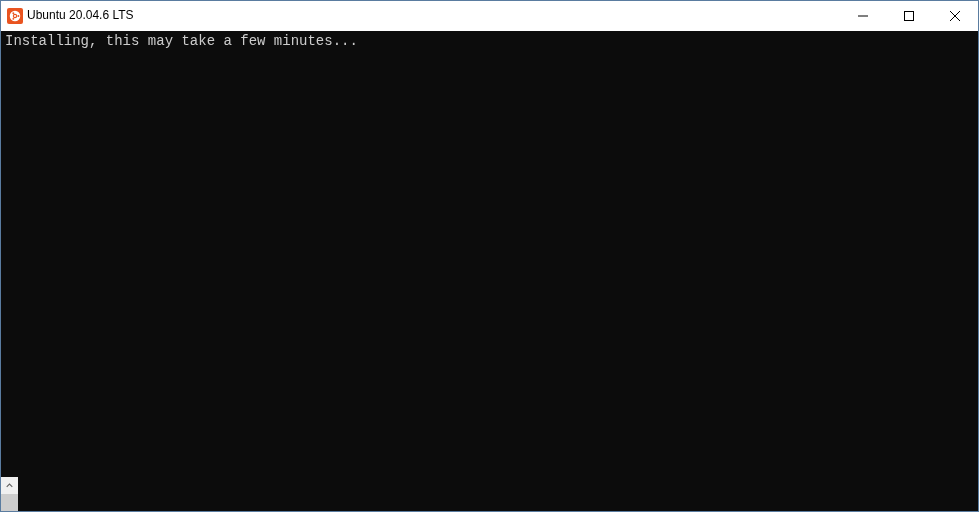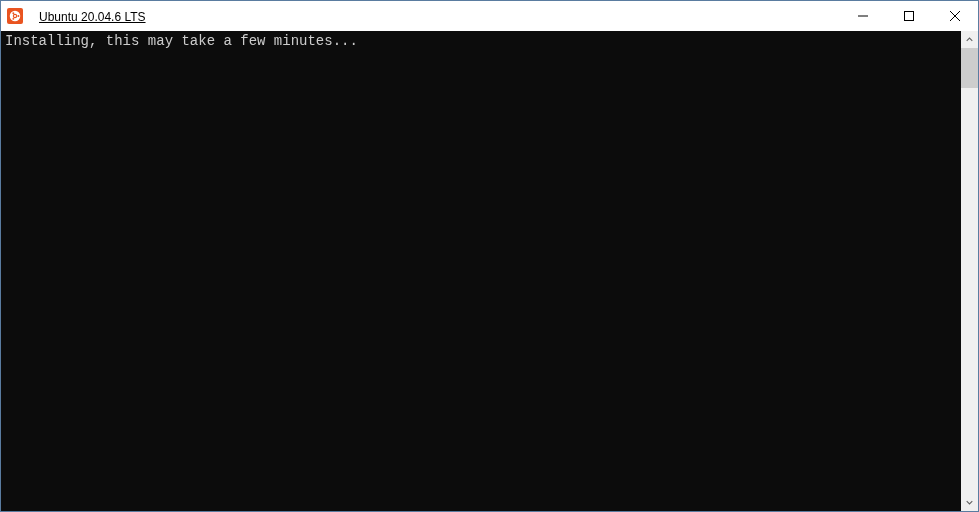--- a/index.html
+++ b/index.html
@@ -18,23 +18,22 @@
     .titlebar {
       height: 30px;
       background: #ffffff;
       display: flex;
       align-items: center;
       justify-content: space-between;
       padding-left: 6px;
     }
     .titlebar-left {
       display: flex;
-      align-items: flex-end;
-      gap: 16px;
-      text-decoration: underline;
+      align-items: flex-start;
+      gap: 4px;
     }
     .app-icon {
       width: 16px;
       height: 16px;
       background: #e95420;
       border-radius: 2px;
       display: flex;
       align-items: center;
       justify-content: center;
     }
@@ -62,20 +61,21 @@
     }
     .win-btn svg {
       width: 10px;
       height: 10px;
     }
     .terminal-area {
       height: calc(100% - 30px);
       background: #0c0c0c;
       display: flex;
       position: relative;
+      flex-direction: column;
     }
     .terminal-content {
       flex: 1;
       padding: 2px 4px;
       font-family: Consolas, "Courier New", monospace;
       font-size: 14px;
       color: #cccccc;
       white-space: pre;
       overflow: hidden;
     }

